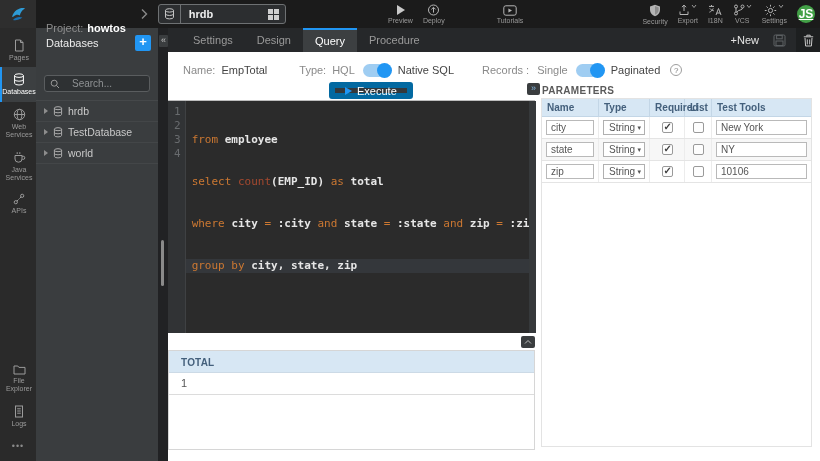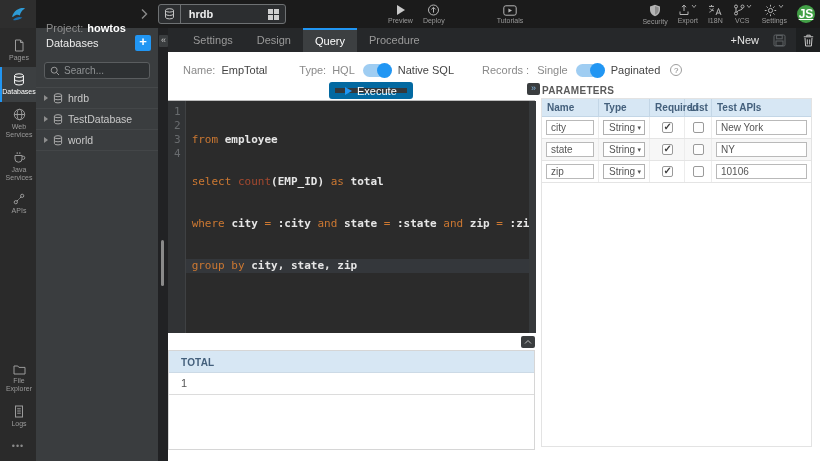--- a/index.html
+++ b/index.html
@@ -35,21 +35,21 @@
   .rail-item { display:flex; flex-direction:column; align-items:center; gap:2px; padding:6px 1px 5px; color:#9b9b9b; font-size:7px; text-align:center; line-height:1.2; border-left:2px solid transparent; }
   .rail-item.active { background:#3c3f41; color:#fff; border-left:2px solid #2196f3; }
   .rail-spacer { flex:1; }
   .rail-more { color:#8a8a8a; text-align:center; letter-spacing:1px; font-size:9px; padding:8px 0 10px; }
 
   
   .db-panel { width:122px; background:#3a3d3f; display:flex; flex-direction:column; color:#ccc; }
   .db-head { display:flex; align-items:center; padding:7px 7px 6px 10px; }
   .db-head .title { flex:1; font-size:11px; color:#ededed; }
   .add-btn { width:16px; height:16px; background:#2196f3; border-radius:2px; color:#fff; font-size:13px; line-height:14px; text-align:center; font-weight:bold; }
-  .search-box { margin:5px 8px 8px; height:17px; border:1px solid #5a5d5f; border-radius:3px; background:#2e3133; display:flex; align-items:center; padding:0 5px; gap:4px; }
+  .search-box { margin:18px 8px 8px; height:17px; border:1px solid #5a5d5f; border-radius:3px; background:#2e3133; display:flex; align-items:center; padding:0 5px; gap:12px; }
   .search-box input { flex:1; min-width:0; background:transparent; border:none; outline:none; color:#bdbdbd; font-size:10px; font-family:inherit; }
   .search-box input::placeholder { color:#8f9294; }
   .tree { flex:1; border-top:1px solid #45484a; }
   .tree-item { height:21px; display:flex; align-items:center; gap:5px; padding-left:8px; border-bottom:1px solid #434648; font-size:10.5px; color:#c9c9c9; }
   .caret { width:0; height:0; border-left:4px solid #8d8d8d; border-top:3px solid transparent; border-bottom:3px solid transparent; }
   .db-footer { height:28px; background:#47494b; display:flex; align-items:center; justify-content:center; gap:5px; font-size:10.5px; color:#d2d2d2; }
 
   
   .splitter { width:10px; background:#212224; position:relative; }
   .collapse-btn { position:absolute; top:7px; left:1px; width:9px; height:12px; background:#3a3d3f; color:#c2c2c2; font-size:9px; line-height:11px; text-align:center; border-radius:1px; }
@@ -444,21 +444,21 @@
                 <col style="width:13%">
                 <col style="width:10%">
                 <col style="width:37%">
               </colgroup>
             <thead>
               <tr>
                 <th>Name</th>
                 <th>Type</th>
                 <th>Required</th>
                 <th>List</th>
-                <th>Test APIs</th>
+                <th>Test Tools</th>
               </tr>
             </thead>
             <tbody>
               <tr>
                 <td><input class="cell-input" value="city" style=""></td>
                 <td>
                     <div class="cell-select">
                       <span>String</span>
                       <span class="arr">▾</span>
                     </div>

